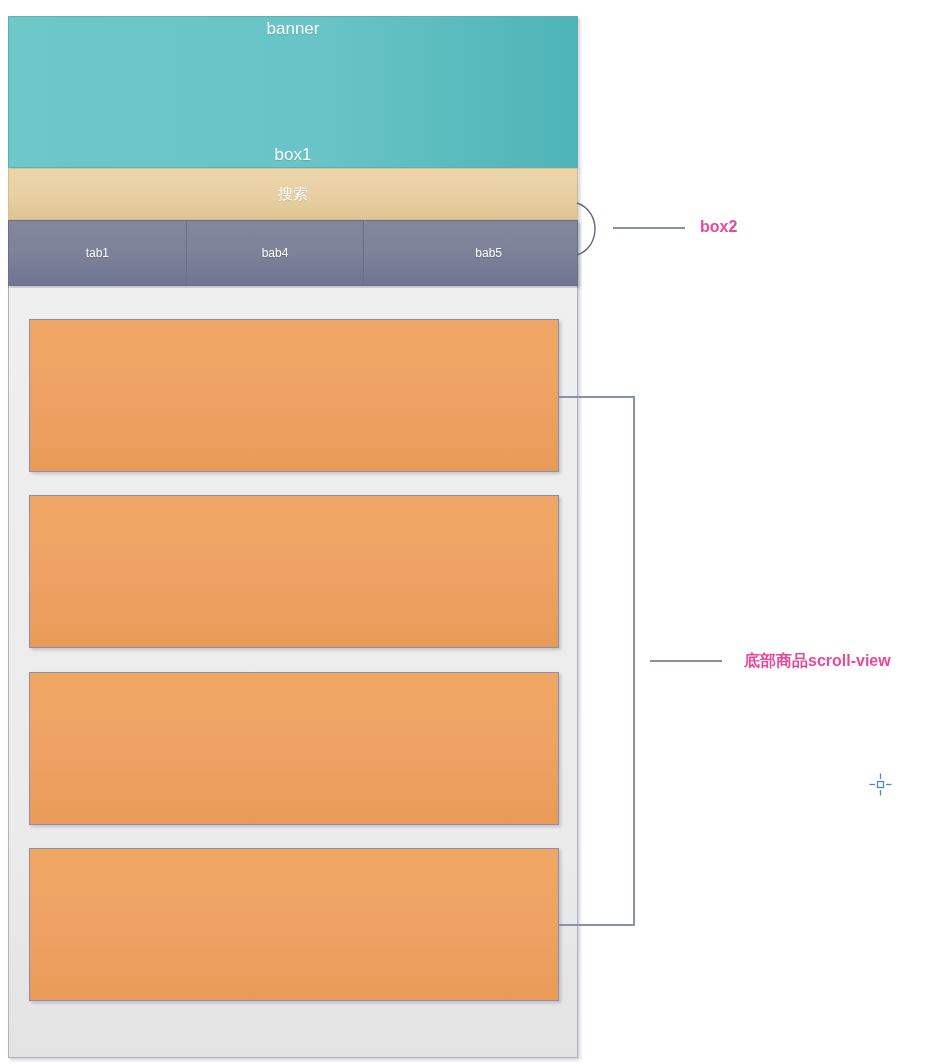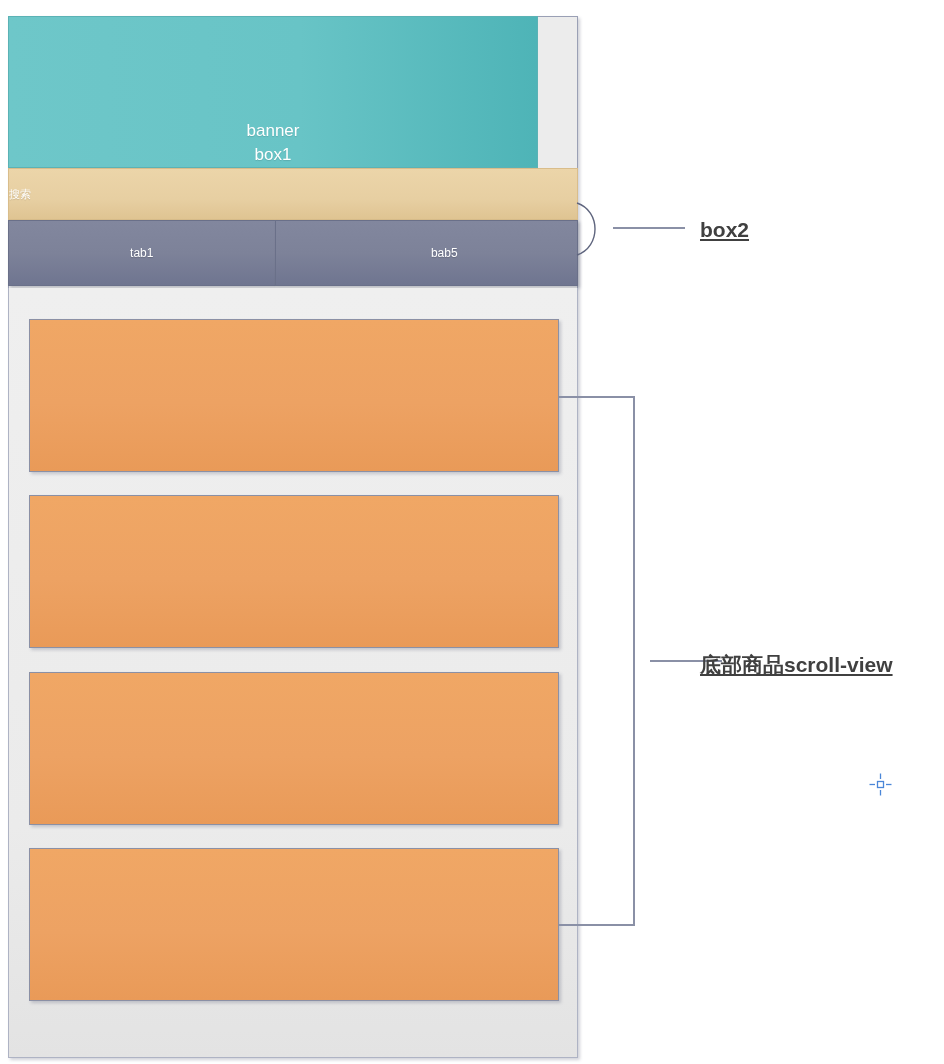--- a/index.html
+++ b/index.html
@@ -35,50 +35,51 @@
     background: #ececec;
     border: 1px solid #9aa0b5;
     box-shadow: 2px 2px 3px rgba(90,95,120,0.28);
   }
 
   
   .banner {
     position: absolute;
     left: 8px;
     top: 16px;
-    width: 530px;
+    width: 570px;
     height: 152px;
     box-sizing: border-box;
     background: linear-gradient(to right, #6ec7c9 0%, #68c4c6 55%, #4eb4b7 100%);
     border: 1px solid #5bb2b5;
     display: flex;
     flex-direction: column;
     align-items: center;
-    justify-content: flex-end;
+    justify-content: space-between;
     color: #ffffff;
     font-size: 17px;
     line-height: 24px;
     text-shadow: 0 1px 1px rgba(0,0,0,0.12);
   }
   .banner-line { display: block; }
 
   
   .searchbar {
     position: absolute;
     left: 8px;
     top: 168px;
     width: 570px;
     height: 52px;
     box-sizing: border-box;
     background: linear-gradient(to bottom, #ecd5a9 0%, #e7cfa2 60%, #dfc492 100%);
     border: 1px solid #d9bd8b;
     display: flex;
     align-items: center;
+    justify-content: center;
     color: #ffffff;
-    font-size: 11px;
+    font-size: 15px;
     text-shadow: 0 1px 1px rgba(0,0,0,0.14);
   }
 
   
   .tabbar {
     position: absolute;
     left: 8px;
     top: 220px;
     width: 570px;
     height: 66px;
@@ -141,25 +142,24 @@
     height: 0;
     border-top: 2px solid #8a90a6;
   }
   .line-box2 {
     left: 613px;
     top: 227px;
     width: 72px;
   }
   .label {
     position: absolute;
-    color: #404040;
-    font-size: 21px;
+    color: #ec4899;
+    font-size: 16px;
     font-weight: bold;
     white-space: nowrap;
-    text-decoration: underline;
   }
   .label-box2 {
     left: 700px;
     top: 218px;
   }
 
   
   .bracket {
     position: absolute;
     left: 558px;
@@ -170,21 +170,21 @@
     border: 2px solid #8a90a6;
     border-left: none;
     background: transparent;
   }
   .line-scroll {
     left: 650px;
     top: 660px;
     width: 72px;
   }
   .label-scroll {
-    left: 700px;
+    left: 744px;
     top: 651px;
   }
 
   
   .crosshair {
     position: absolute;
     left: 868px;
     top: 772px;
     width: 25px;
     height: 25px;
@@ -202,20 +202,23 @@
     <span class="banner-line">box1</span>
   </div>
 
   <div class="searchbar">
     <span>搜索</span>
   </div>
 
   <div class="tabbar">
     <div class="tab">
       <span>tab1</span>
+    </div>
+    <div class="tab">
+      <span>bab4</span>
     </div>
     <div class="tab">
       <span>bab5</span>
     </div>
   </div>
 
   <div class="scrollview">
     <div class="card c0"></div>
     <div class="card c1"></div>
     <div class="card c2"></div>

